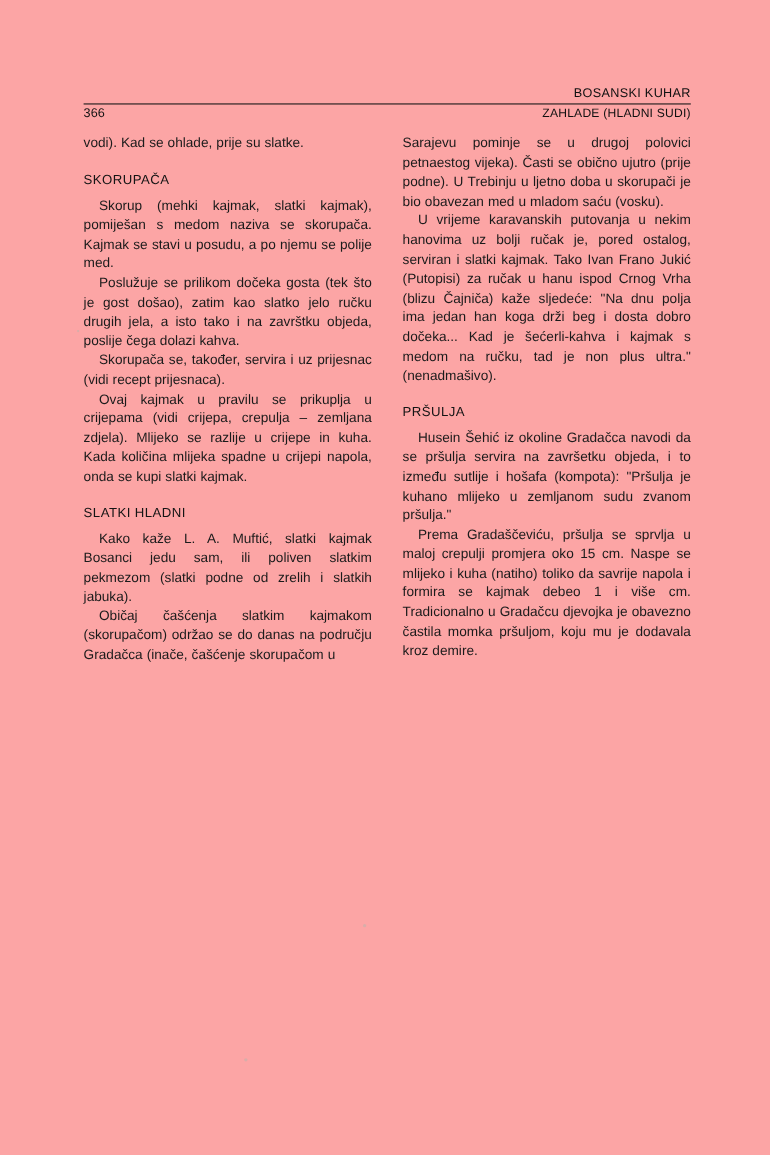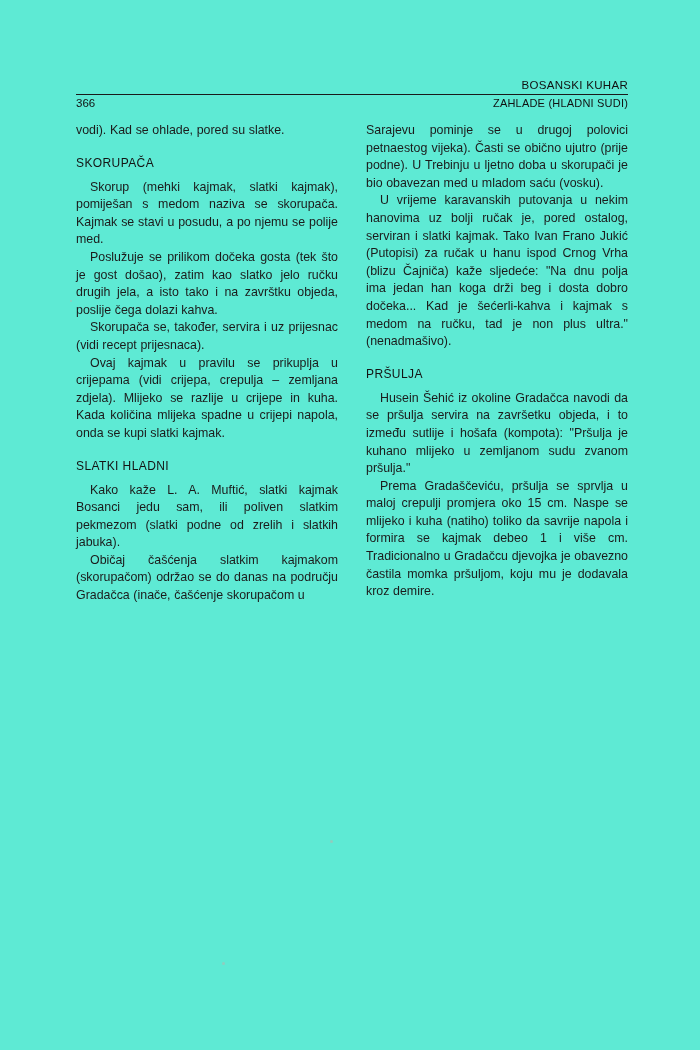--- a/index.html
+++ b/index.html
@@ -13,21 +13,21 @@
     font-family: "Liberation Sans", sans-serif;
     color: #191919;
     position: relative;
     overflow: hidden;
   }
   .page {
     position: absolute;
     left: 0; top: 0;
     width: 700px;
     height: 1050px;
-    background: #5eead4;
+    background: #fca5a5;
   }
   
   .header {
     position: absolute;
     left: 76px;
     top: 78px;
     width: 552px;
   }
   .header-title {
     text-align: right;
@@ -104,21 +104,21 @@
     <div class="header-rule"></div>
     <div class="header-row">
       <div class="folio">366</div>
       <div class="running-head">ZAHLADE (HLADNI SUDI)</div>
     </div>
   </div>
 
   <div class="columns">
 
     <div class="col">
-      <p class="body noindent">vodi). Kad se ohlade, pored su slatke.</p>
+      <p class="body noindent">vodi). Kad se ohlade, prije su slatke.</p>
       <h2 class="section">SKORUPAČA</h2>
       <p class="body">Skorup (mehki kajmak, slatki kajmak), pomiješan s medom naziva se skorupača. Kajmak se stavi u posudu, a po njemu se polije med.</p>
       <p class="body">Poslužuje se prilikom dočeka gosta (tek što je gost došao), zatim kao slatko jelo ručku drugih jela, a isto tako i na završtku objeda, poslije čega dolazi kahva.</p>
       <p class="body">Skorupača se, također, servira i uz prijesnac (vidi recept prijesnaca).</p>
       <p class="body">Ovaj kajmak u pravilu se prikuplja u crijepama (vidi crijepa, crepulja – zemljana zdjela). Mlijeko se razlije u crijepe in kuha. Kada količina mlijeka spadne u crijepi napola, onda se kupi slatki kajmak.</p>
       <h2 class="section">SLATKI HLADNI</h2>
       <p class="body">Kako kaže L. A. Muftić, slatki kajmak Bosanci jedu sam, ili poliven slatkim pekmezom (slatki podne od zrelih i slatkih jabuka).</p>
       <p class="body">Običaj čašćenja slatkim kajmakom (skorupačom) održao se do danas na području Gradačca (inače, čašćenje skorupačom u</p>
     </div>
 

